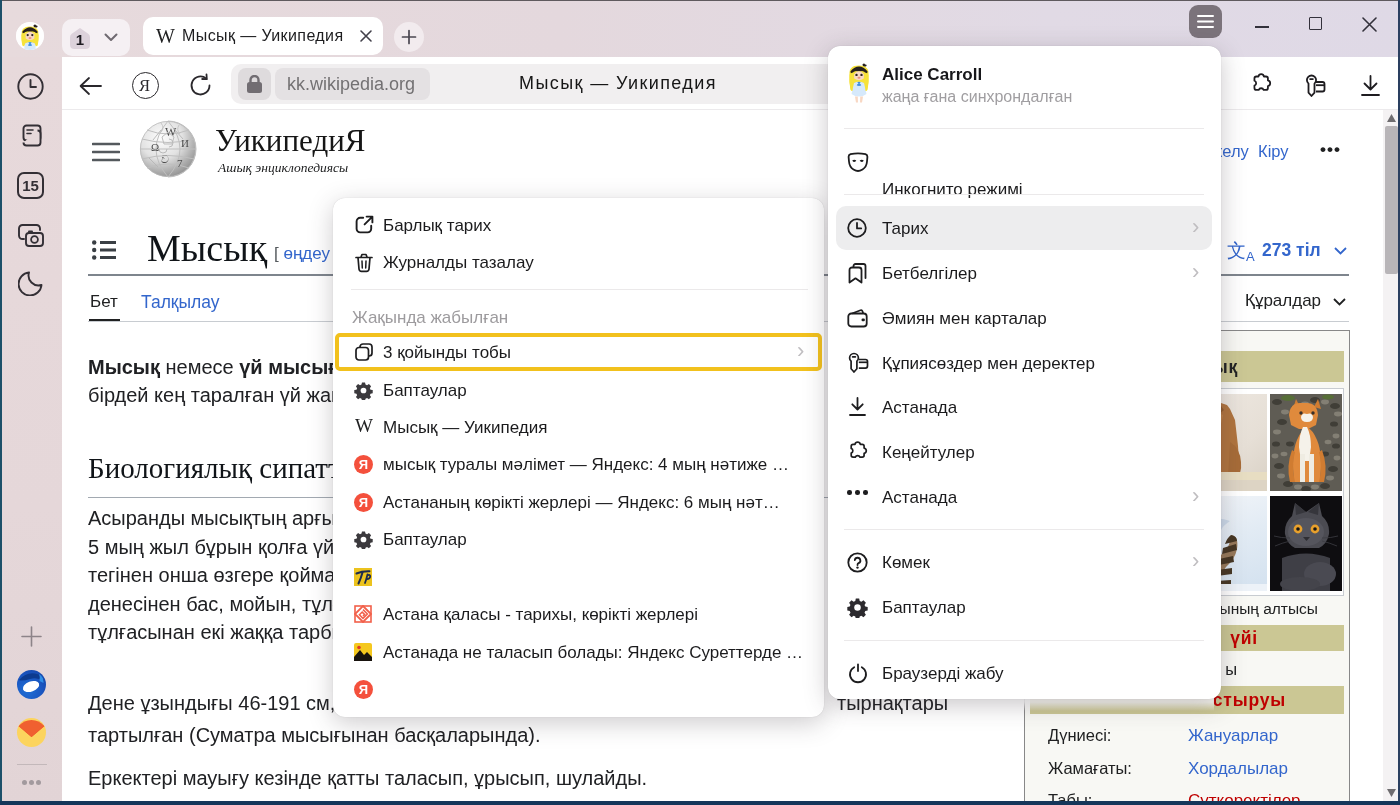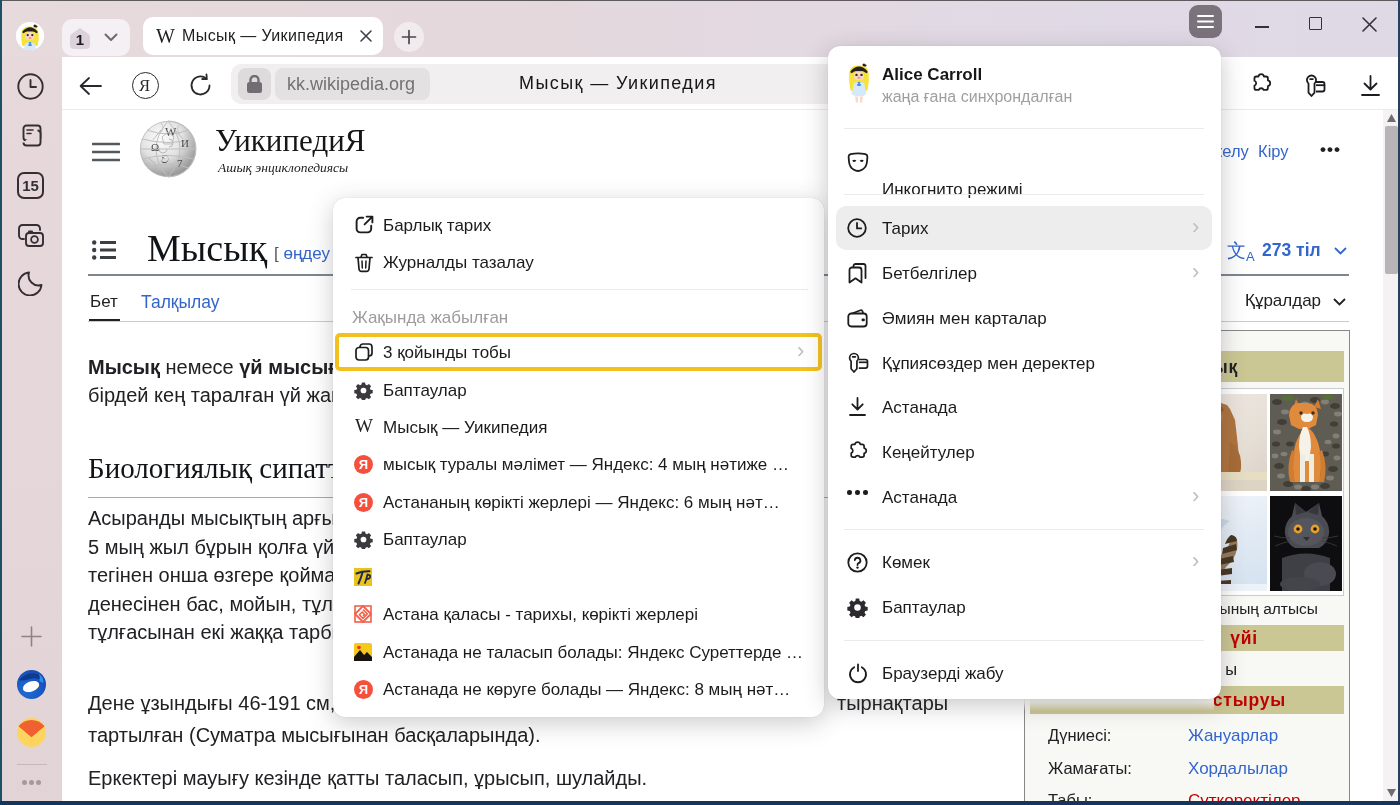--- a/index.html
+++ b/index.html
@@ -428,21 +428,20 @@
     <div class="abs mi-label" style="left:50px;top:407px;">Астана қаласы - тарихы, көрікті жерлері</div>
     <div class="abs" style="left:21px;top:445px;width:18px;height:18px;">
       <svg width="18" height="18" viewBox="0 0 18 18">
         <rect width="18" height="18" rx="2" fill="#f5c81e"></rect>
         <path d="M0 14 L6 7 L10 12 L13 9 L18 14 L18 18 L0 18 Z" fill="#18130e"></path>
         <circle cx="5" cy="4.5" r="1.8" fill="#e03a28"></circle>
       </svg>
     </div>
     <div class="abs mi-label" style="left:50px;top:445px;">Астанада не таласып болады: Яндекс Суреттерде …</div>
     <div class="abs yico" style="left:21px;top:482px;">Я</div>
-    <div class="abs mi-label" style="left:50px;top:482px;">Астанада не көруге болады — Яндекс: 8 мың нәт…</div>
   </div>
   <div class="abs" id="mainmenu">
 
     <div class="abs" style="left:17px;top:17px;width:28px;height:40px;">
       <svg width="28" height="40" viewBox="0 0 28 40">
         <path d="M4.5 12 Q3.5 2.5 14 2.5 Q24.5 2.5 23.5 12 Q23.8 22 21.5 28 L17 26 L11 26 L6.5 28 Q4.2 22 4.5 12 Z" fill="#f6e23b"></path>
         <path d="M5.4 8.4 Q9.4 3.4 14 3.4 Q18.6 3.4 22.6 8.4 L22.1 10.2 Q14 6.4 5.9 10.2 Z" fill="#26201c"></path>
         <path d="M17.5 1.2 q2 -1.4 2.6 0.4 q1.8 -0.6 1.4 1.4 q-1.6 1 -2.6 0.2 q-1.4 0.4 -1.4 -2 Z" fill="#26201c"></path>
         <path d="M9 9.5 Q14 7 19 9.5 L18.8 15.5 Q14 18.8 9.2 15.5 Z" fill="#f8d8c4"></path>
         <path d="M8.3 9 Q10.5 7.6 12.5 8.6 Q10 9.6 9.3 11.4 Z" fill="#f6e23b"></path>

